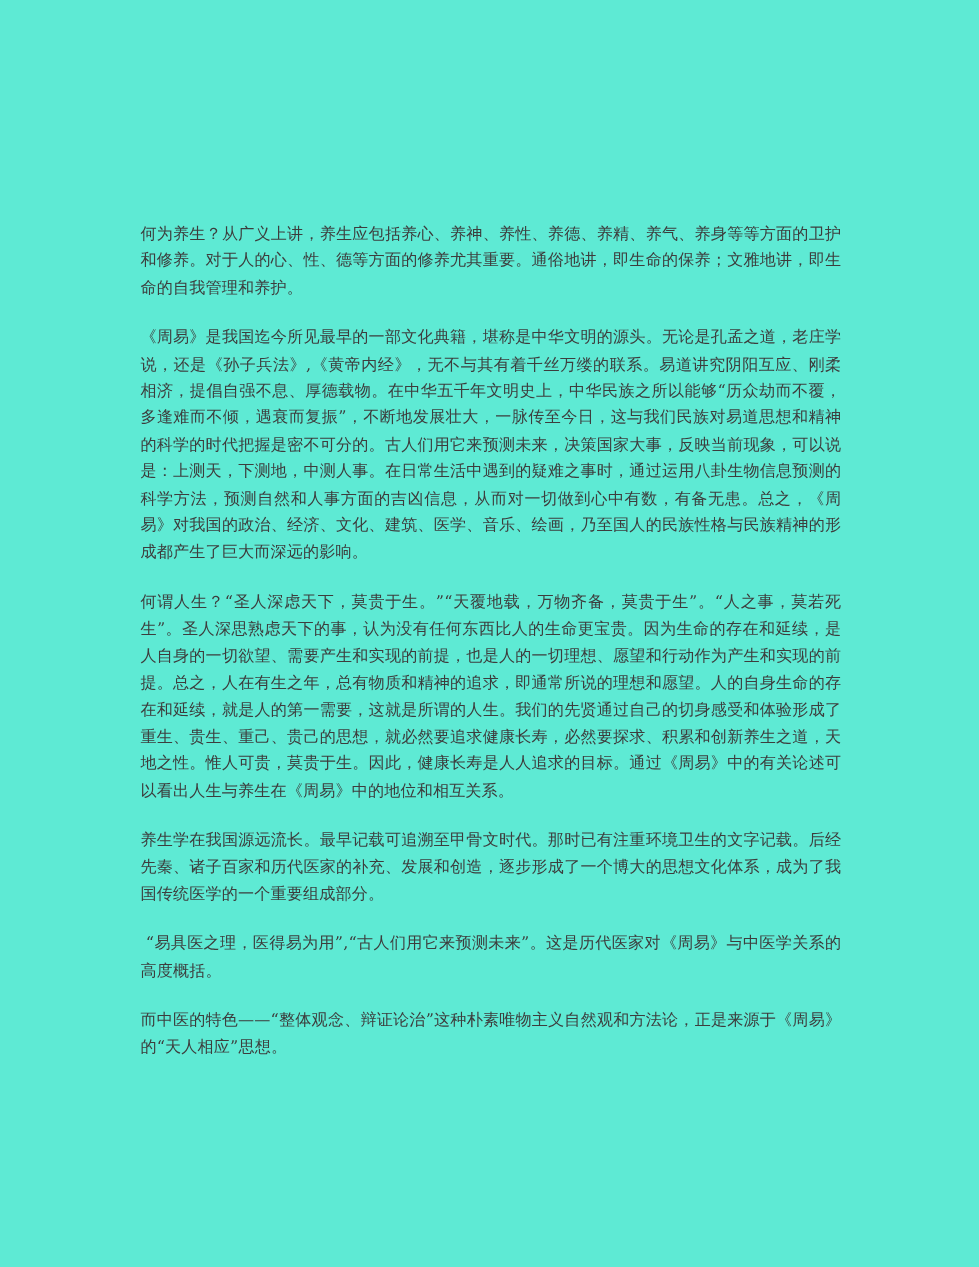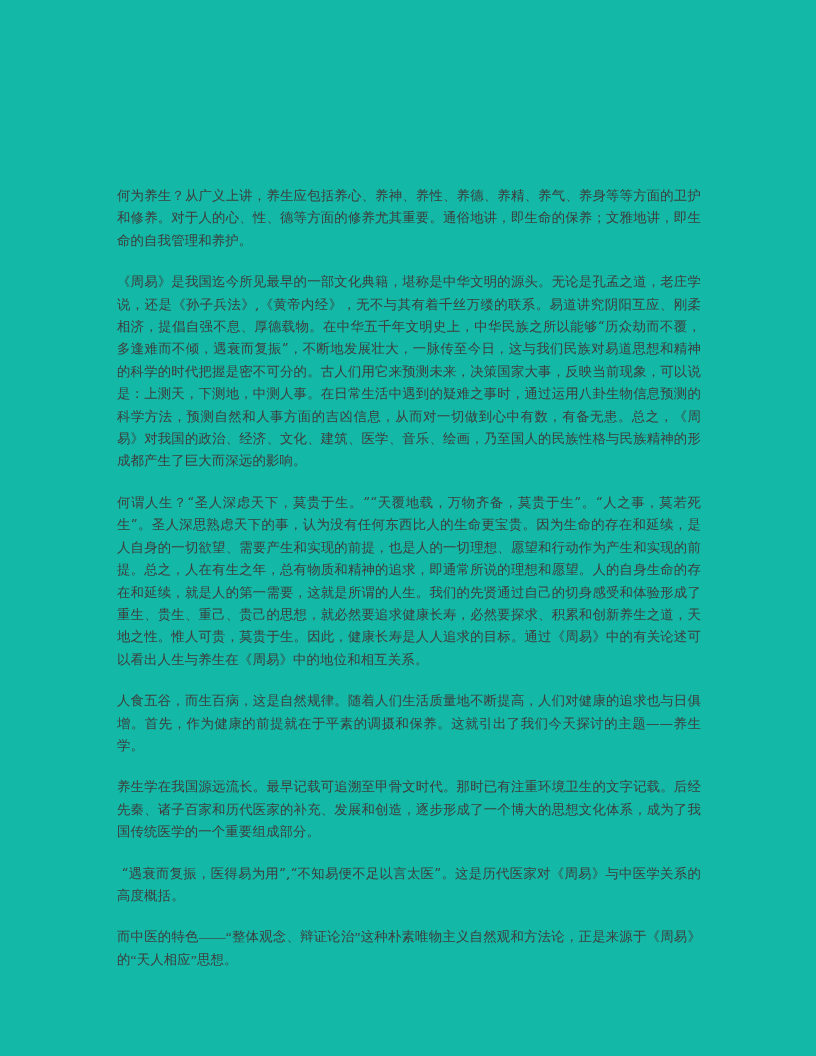--- a/index.html
+++ b/index.html
@@ -12,21 +12,21 @@
     width: 816px;
     height: 1056px;
     overflow: hidden;
     font-family: "DejaVu Serif", "Liberation Serif", serif;
     color: #3d3d3d;
   }
   .page {
     position: relative;
     width: 816px;
     height: 1056px;
-    background: #14b8a6;
+    background: #5eead4;
     box-sizing: border-box;
   }
   .doc-body {
     position: absolute;
     left: 117px;
     top: 185px;
     width: 584px;
   }
   p.para {
     margin: 0 0 19px 0;
@@ -34,29 +34,27 @@
     line-height: 22.4px;
     text-align: justify;
     text-justify: inter-ideograph;
     letter-spacing: 0.15px;
     color: #3d3d3d;
     word-break: break-all;
     white-space: pre-wrap;
   }
   p.para:last-child {
     margin-bottom: 12px;
-    font-family: Liberation Serif, serif;
   }
 </style>
 </head>
 <body>
 
 <div class="page">
   <div class="doc-body">
     <p class="para">何为养生？从广义上讲，养生应包括养心、养神、养性、养德、养精、养气、养身等等方面的卫护和修养。对于人的心、性、德等方面的修养尤其重要。通俗地讲，即生命的保养；文雅地讲，即生命的自我管理和养护。</p>
     <p class="para">《周易》是我国迄今所见最早的一部文化典籍，堪称是中华文明的源头。无论是孔孟之道，老庄学说，还是《孙子兵法》,《黄帝内经》，无不与其有着千丝万缕的联系。易道讲究阴阳互应、刚柔相济，提倡自强不息、厚德载物。在中华五千年文明史上，中华民族之所以能够“历众劫而不覆，多逢难而不倾，遇衰而复振”，不断地发展壮大，一脉传至今日，这与我们民族对易道思想和精神的科学的时代把握是密不可分的。古人们用它来预测未来，决策国家大事，反映当前现象，可以说是：上测天，下测地，中测人事。在日常生活中遇到的疑难之事时，通过运用八卦生物信息预测的科学方法，预测自然和人事方面的吉凶信息，从而对一切做到心中有数，有备无患。总之，《周易》对我国的政治、经济、文化、建筑、医学、音乐、绘画，乃至国人的民族性格与民族精神的形成都产生了巨大而深远的影响。</p>
     <p class="para">何谓人生？“圣人深虑天下，莫贵于生。”“天覆地载，万物齐备，莫贵于生”。“人之事，莫若死生”。圣人深思熟虑天下的事，认为没有任何东西比人的生命更宝贵。因为生命的存在和延续，是人自身的一切欲望、需要产生和实现的前提，也是人的一切理想、愿望和行动作为产生和实现的前提。总之，人在有生之年，总有物质和精神的追求，即通常所说的理想和愿望。人的自身生命的存在和延续，就是人的第一需要，这就是所谓的人生。我们的先贤通过自己的切身感受和体验形成了重生、贵生、重己、贵己的思想，就必然要追求健康长寿，必然要探求、积累和创新养生之道，天地之性。惟人可贵，莫贵于生。因此，健康长寿是人人追求的目标。通过《周易》中的有关论述可以看出人生与养生在《周易》中的地位和相互关系。</p>
-    <p class="para">人食五谷，而生百病，这是自然规律。随着人们生活质量地不断提高，人们对健康的追求也与日俱增。首先，作为健康的前提就在于平素的调摄和保养。这就引出了我们今天探讨的主题——养生学。</p>
     <p class="para">养生学在我国源远流长。最早记载可追溯至甲骨文时代。那时已有注重环境卫生的文字记载。后经先秦、诸子百家和历代医家的补充、发展和创造，逐步形成了一个博大的思想文化体系，成为了我国传统医学的一个重要组成部分。</p>
-    <p class="para"> “遇衰而复振，医得易为用”,“不知易便不足以言太医”。这是历代医家对《周易》与中医学关系的高度概括。</p>
+    <p class="para"> “易具医之理，医得易为用”,“古人们用它来预测未来”。这是历代医家对《周易》与中医学关系的高度概括。</p>
     <p class="para">而中医的特色——“整体观念、辩证论治”这种朴素唯物主义自然观和方法论，正是来源于《周易》的“天人相应”思想。</p>
   </div>
 </div>
 
 </body></html>

